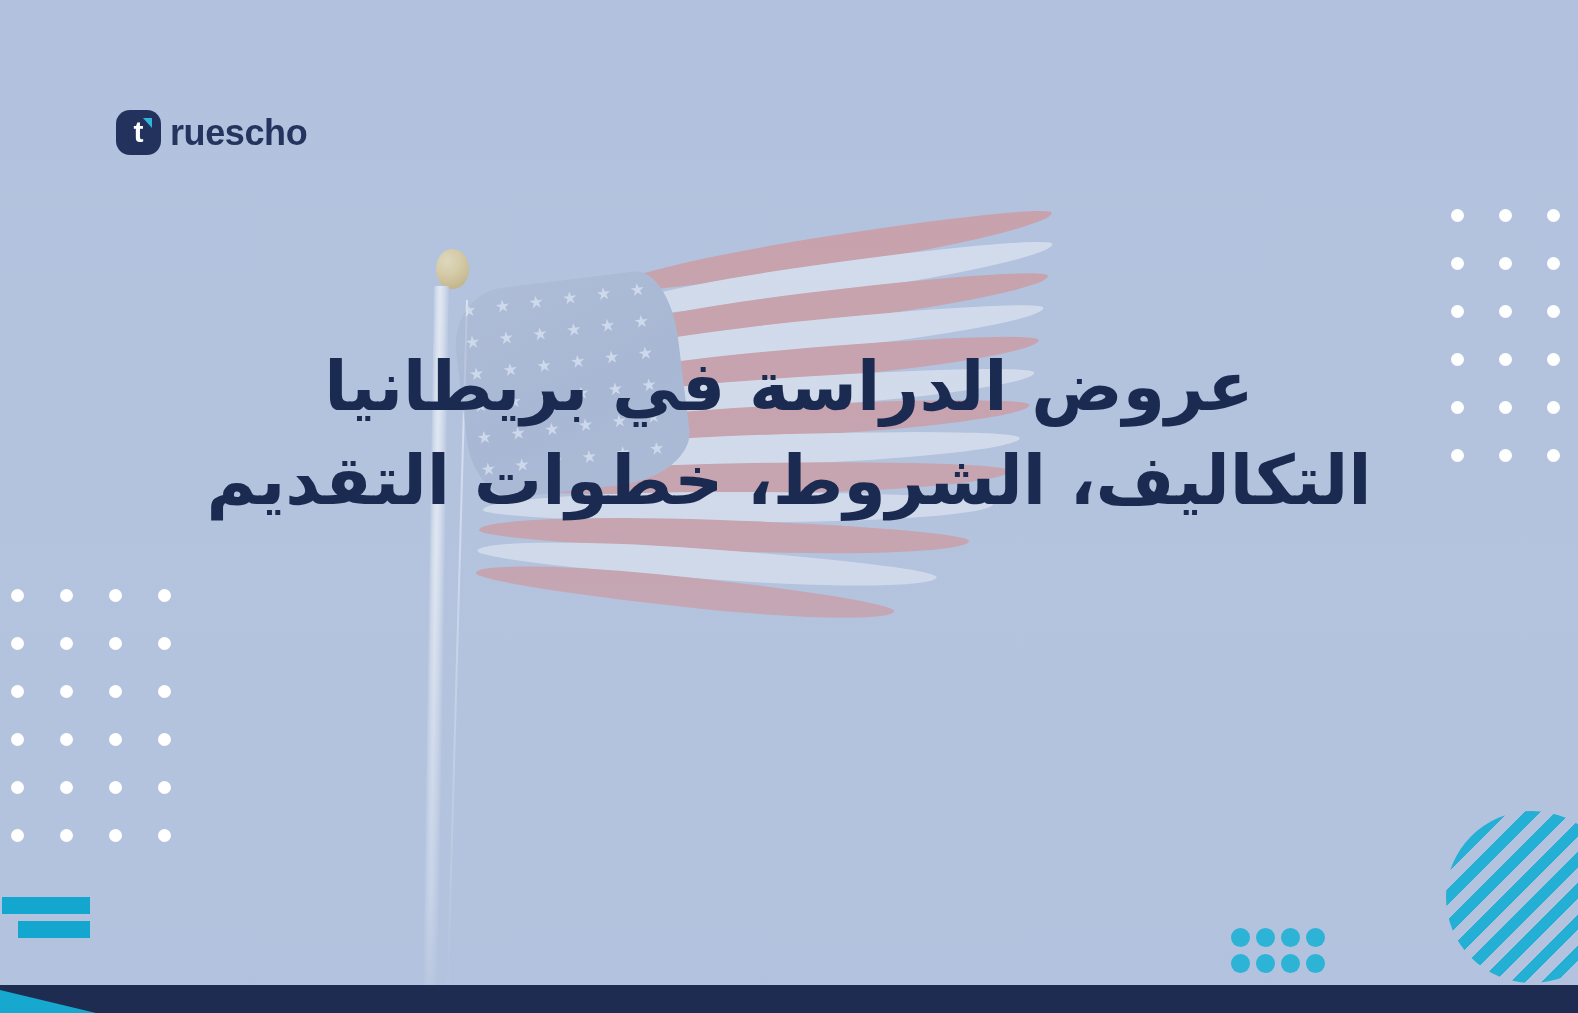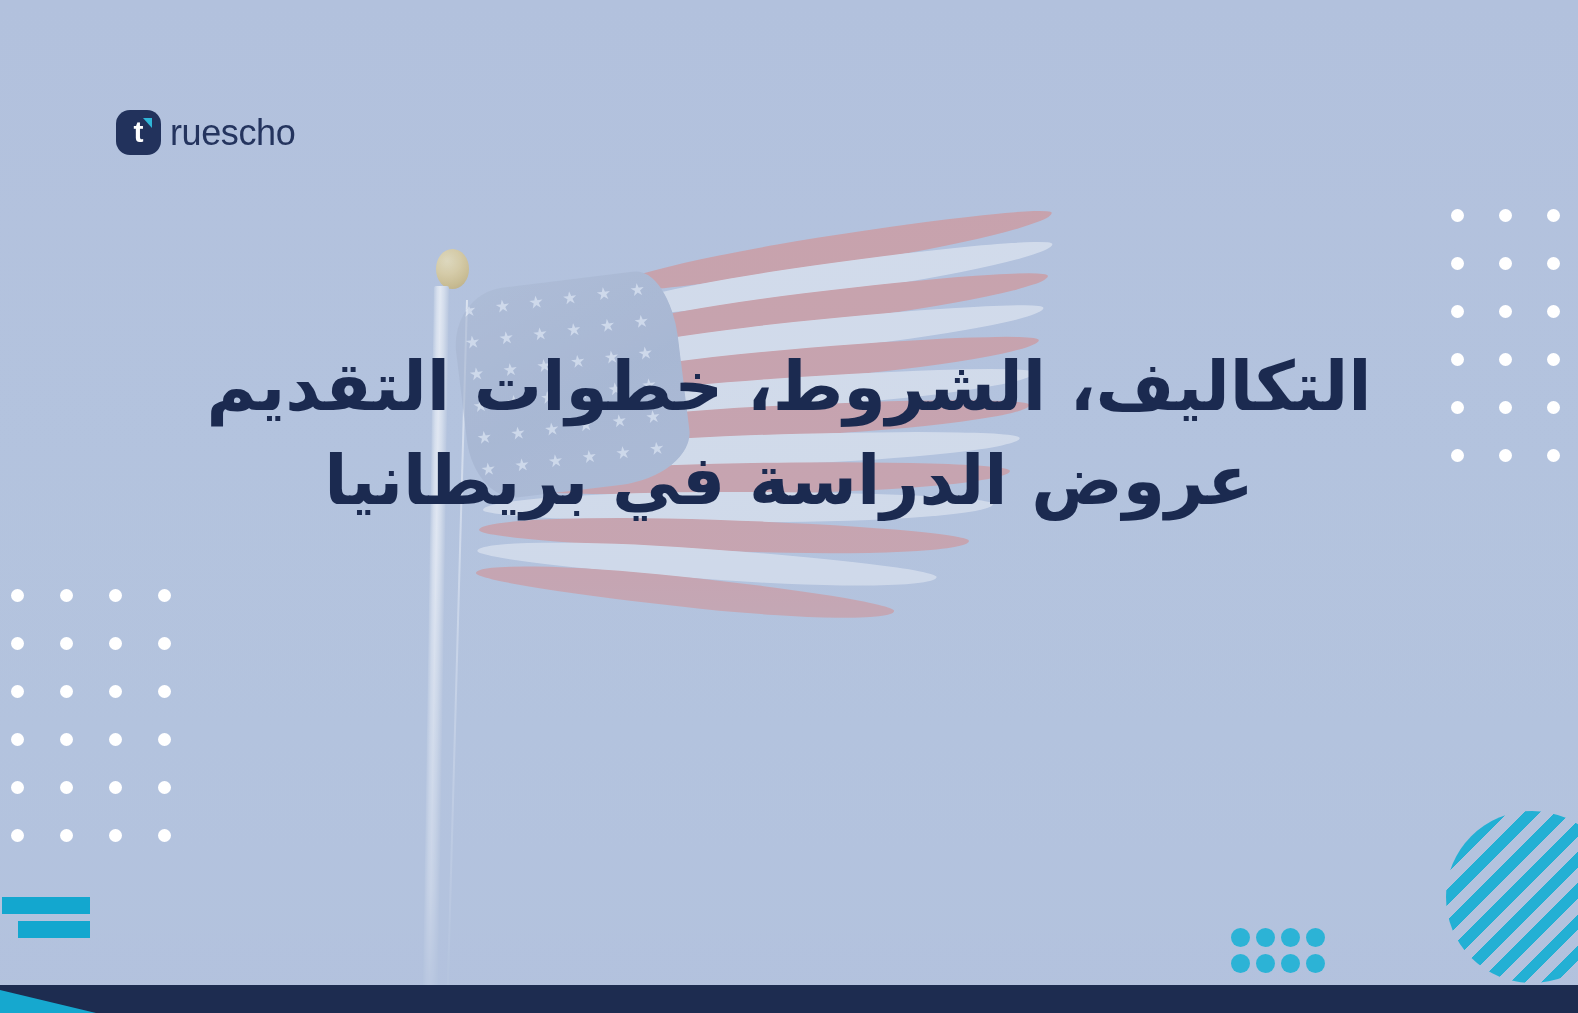--- a/index.html
+++ b/index.html
@@ -185,21 +185,21 @@
     right: 9px;
     top: 8px;
     width: 9px;
     height: 10px;
     background: #2fb6d8;
     clip-path: polygon(0 0, 100% 0, 100% 100%);
   }
   .logo-text {
     font-family: "Liberation Sans", sans-serif;
     font-size: 36px;
-    font-weight: 400;
+    font-weight: 700;
     letter-spacing: -0.4px;
     color: #24345e;
     line-height: 1;
   }
 
   
   .headline {
     position: absolute;
     left: 0;
     right: 0;
@@ -397,22 +397,22 @@
 
   <div class="logo">
     <div class="logo-mark">
       <span class="t">t</span>
       <span class="accent"></span>
     </div>
     <div class="logo-text">ruescho</div>
   </div>
 
   <div class="headline">
+    <div class="headline-line">عروض الدراسة في بريطانيا</div>
     <div class="headline-line">التكاليف، الشروط، خطوات التقديم</div>
-    <div class="headline-line">عروض الدراسة في بريطانيا</div>
   </div>
 
   <div class="footer-bars">
     <div class="fbar fbar-1"></div>
     <div class="fbar fbar-2"></div>
   </div>
 
   <div class="bottom-band">
     <div class="bottom-wedge"></div>
   </div>

